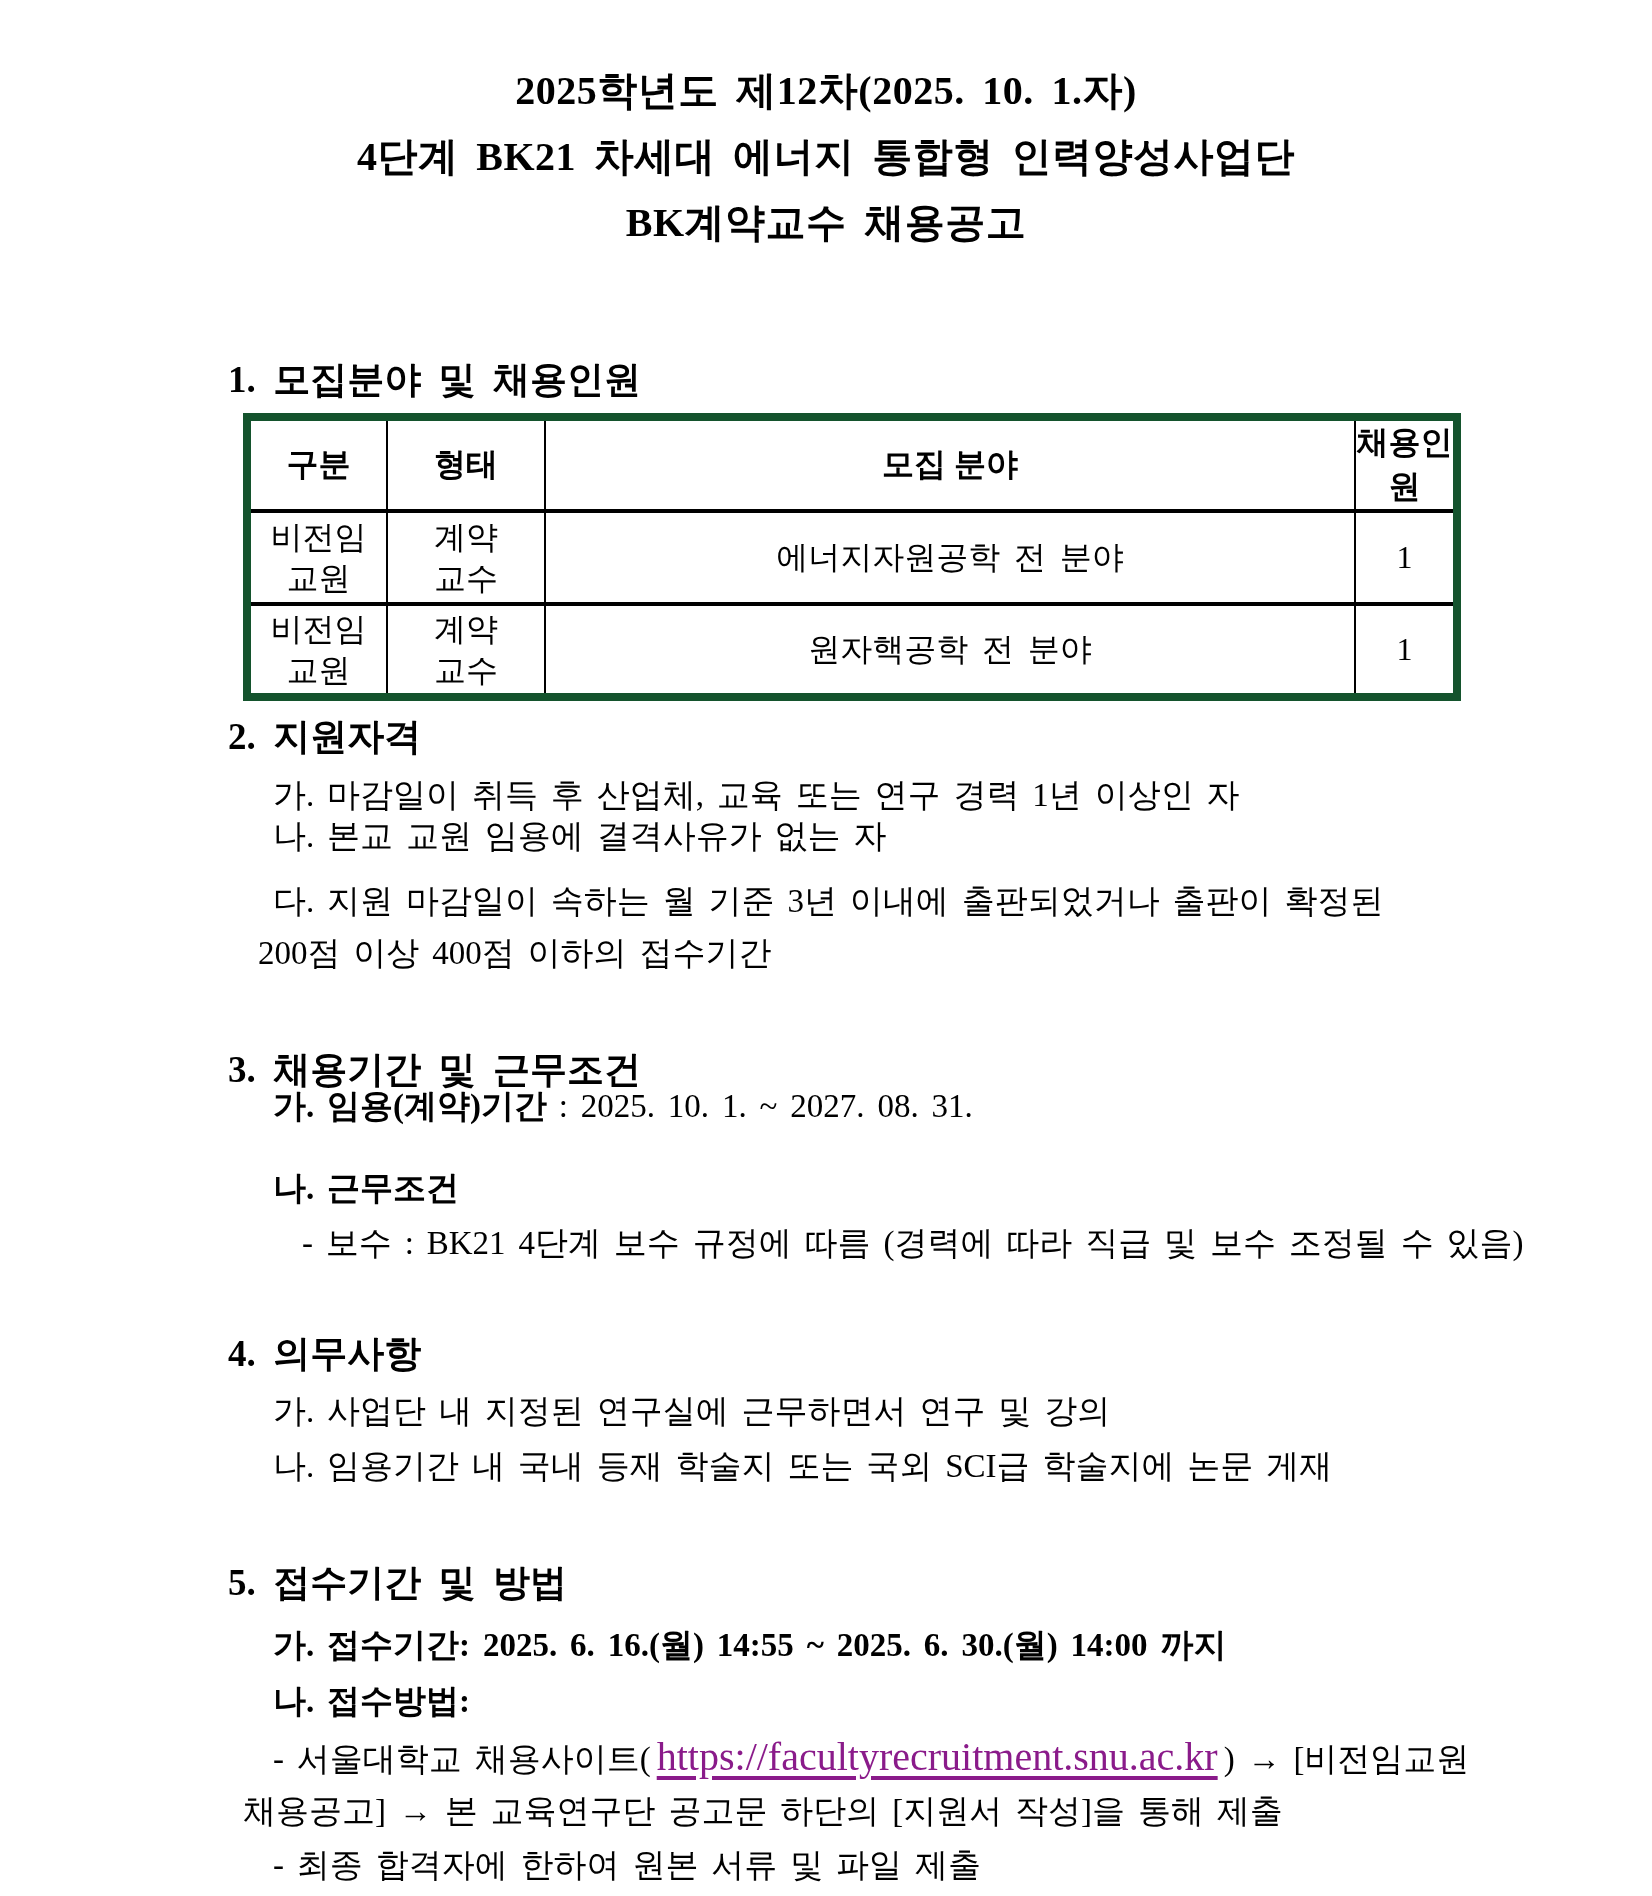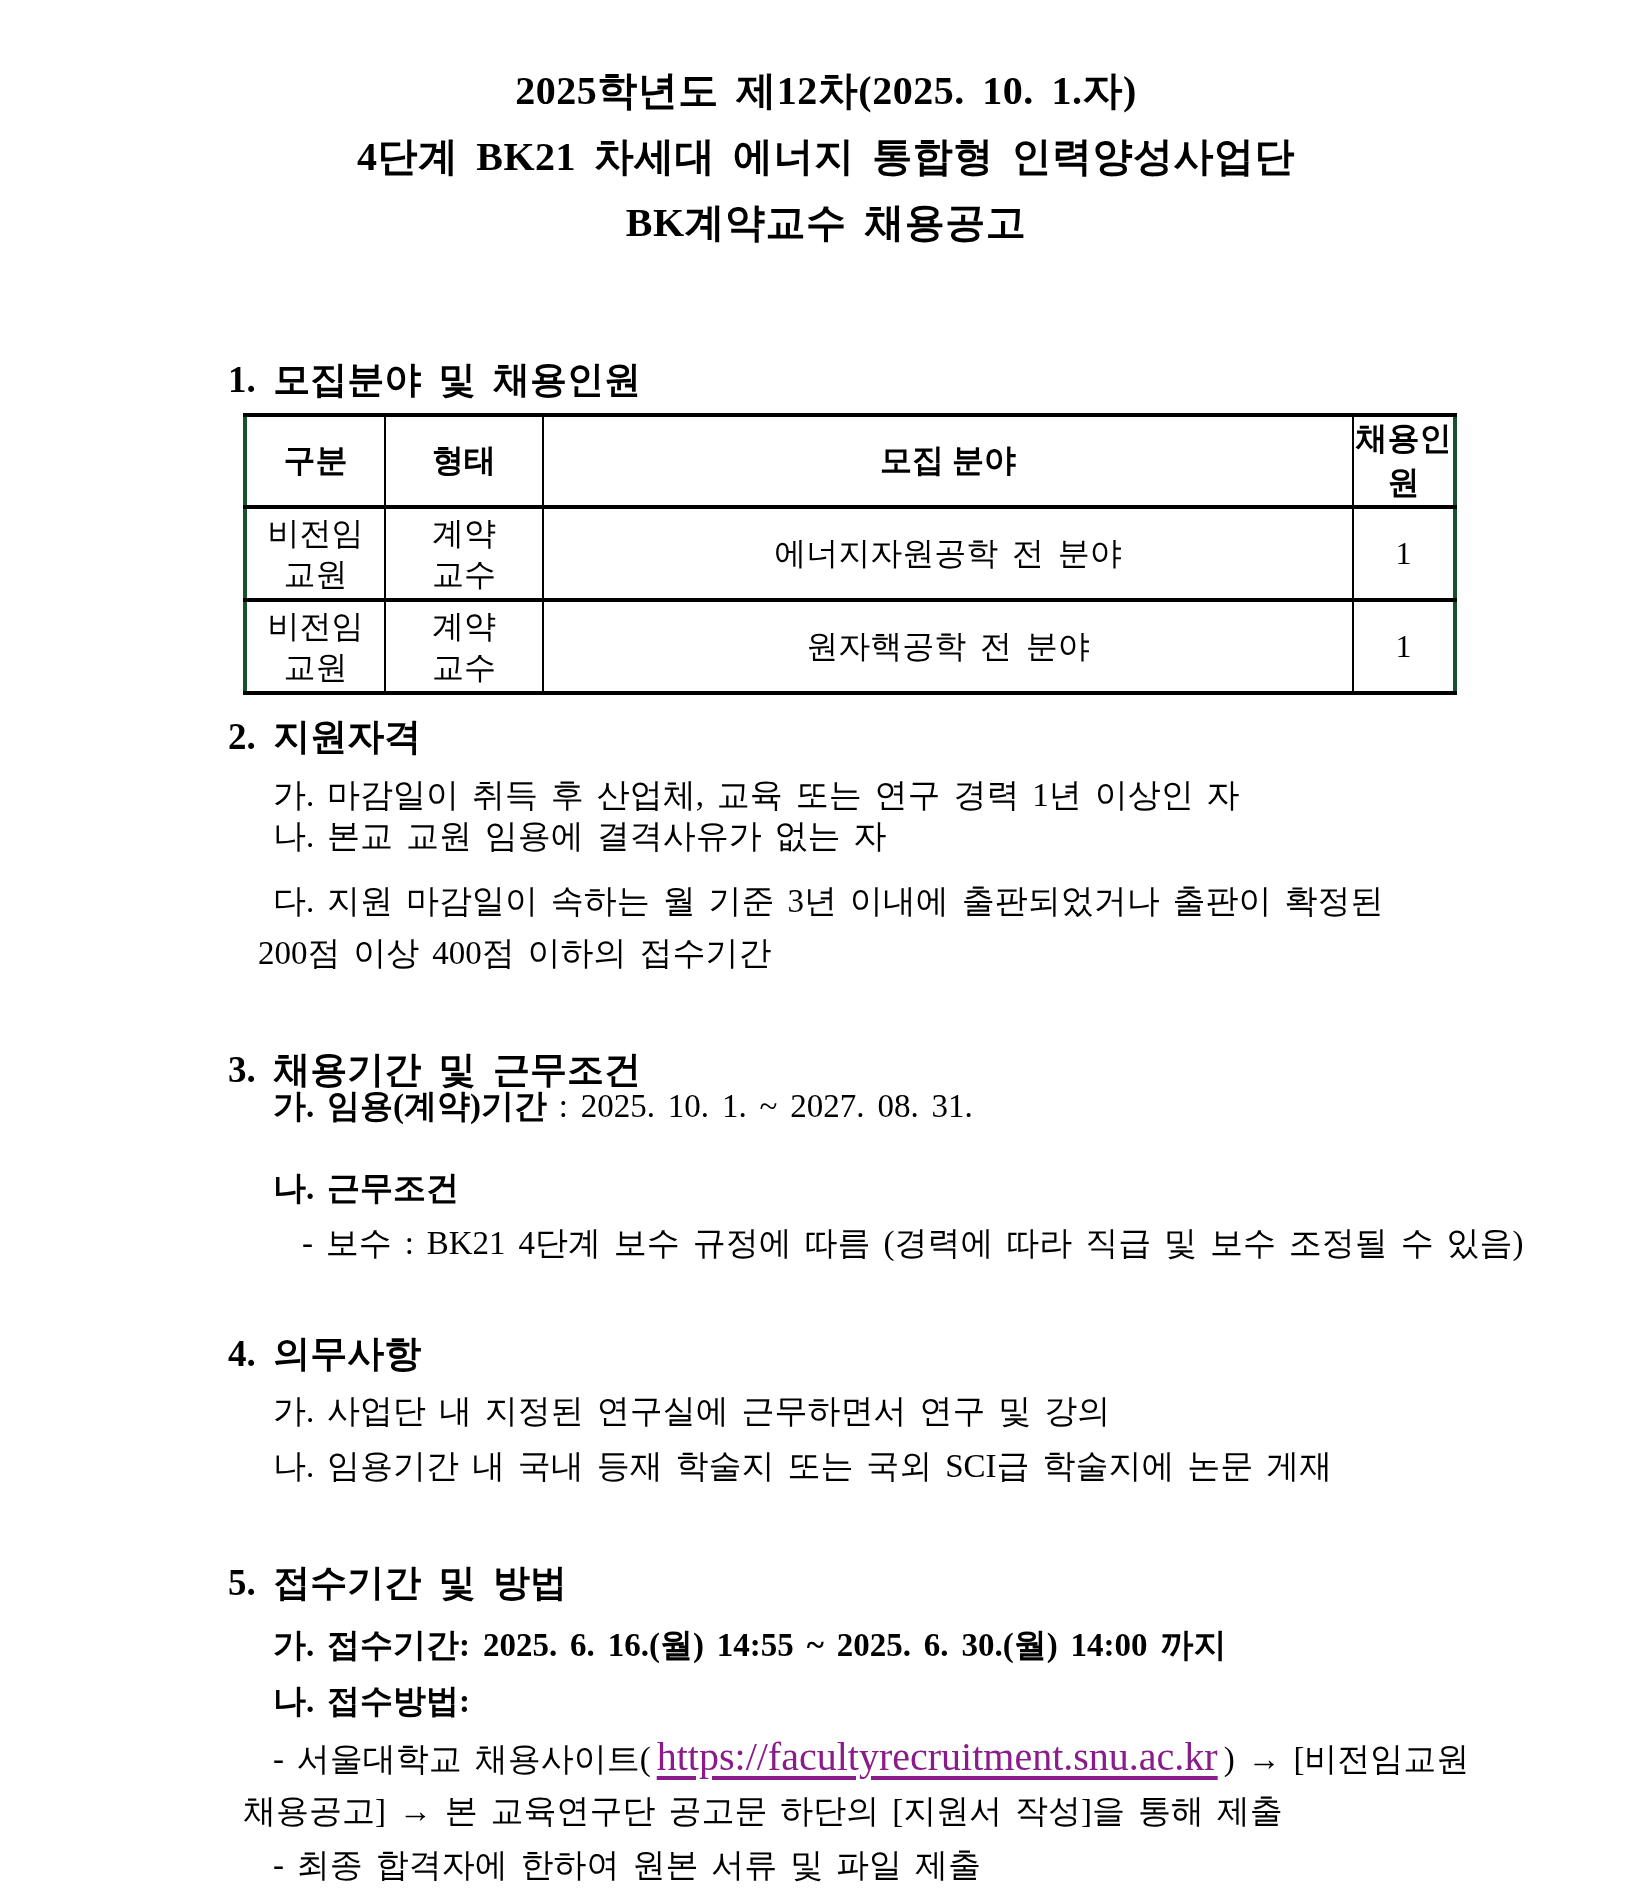--- a/index.html
+++ b/index.html
@@ -64,21 +64,21 @@
   .value-regular { font-weight: normal; margin-left: 0.35em; }
 
   
   .recruit-table {
     position: absolute;
     top: 413px;
     left: 243px;
     width: 1210px;
     border-collapse: collapse;
     table-layout: fixed;
-    border: 4px solid #14532d;
+    border: 8px solid #14532d;
   }
   .recruit-table col.c1 { width: 140px; }
   .recruit-table col.c2 { width: 158px; }
   .recruit-table col.c3 { width: 810px; }
   .recruit-table col.c4 { width: 102px; }
   .recruit-table th,
   .recruit-table td {
     border-top: 4px solid #000;
     border-bottom: 4px solid #000;
     border-left: 2px solid #000;

